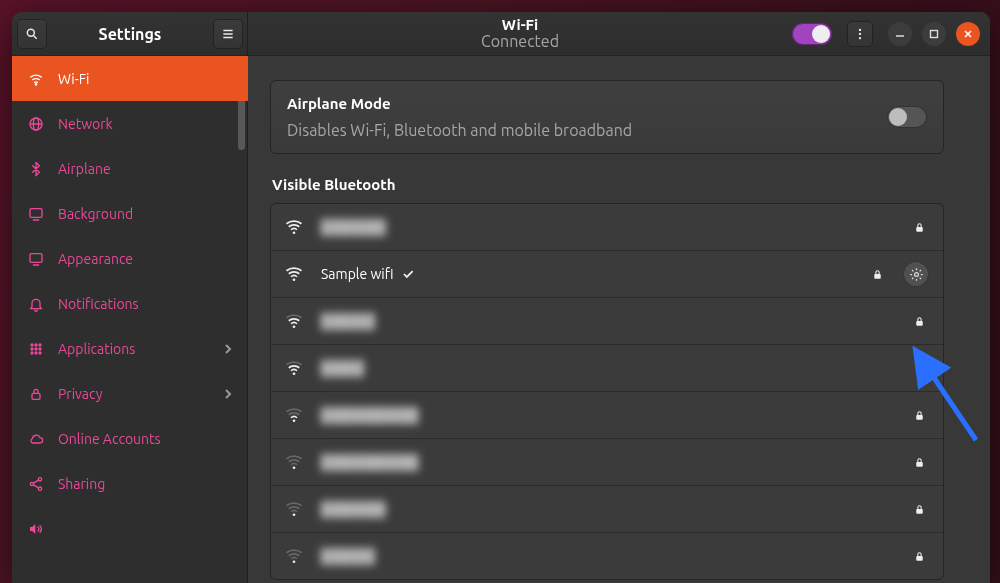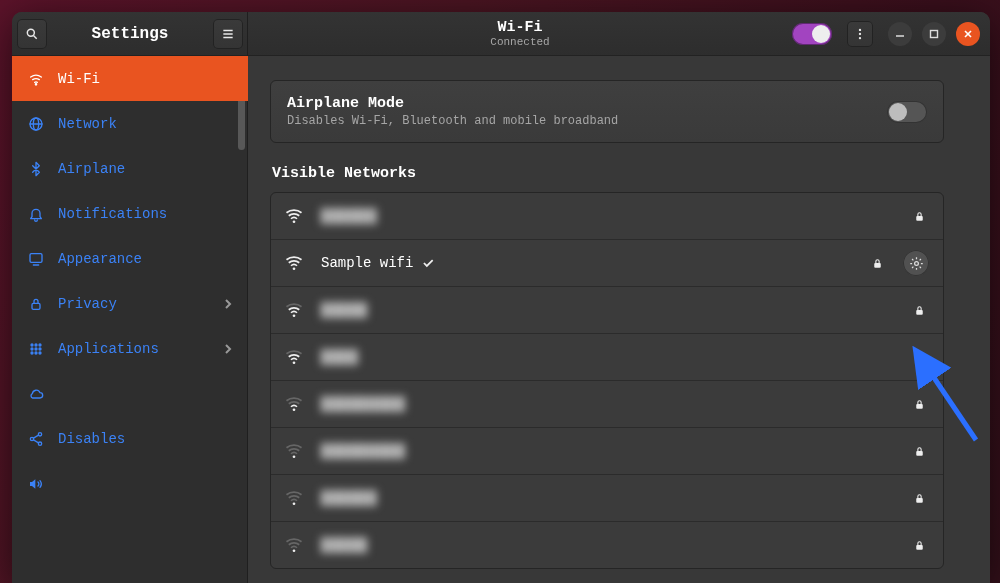--- a/index.html
+++ b/index.html
@@ -19,57 +19,57 @@
     --scroll:#585858;
   }
   html,body{margin:0;padding:0;height:100%;width:100%;background:#111;}
   body{font:14px "Ubuntu","Cantarell",system-ui,sans-serif;color:var(--fg);overflow:hidden;}
   .screen{position:relative;width:1000px;height:583px;background:
     linear-gradient(120deg,#5b132a 0%,#4b1522 35%,#3a0f1c 70%,#33101a 100%);
   }
   
   .window{position:absolute;left:12px;top:12px;right:10px;bottom:0;
     background:linear-gradient(#323232,#2f2f2f);border-radius:10px 10px 0 0;
-    box-shadow:0 8px 40px rgba(0,0,0,.6);overflow:hidden;display:flex;flex-direction:column;font-family:Liberation Mono, monospace;}
+    box-shadow:0 8px 40px rgba(0,0,0,.6);overflow:hidden;display:flex;flex-direction:column;}
   .titlebar{display:flex;align-items:stretch;height:44px;
     background:linear-gradient(#333333,#2d2d2d);box-shadow:inset 0 -1px 0 #222;}
   .tb-left{display:flex;align-items:center;width:236px;box-shadow:inset -1px 0 0 #1f1f1f;}
   .tb-right{flex:1;display:flex;align-items:center;position:relative;}
   .ic-btn{width:30px;height:30px;margin:0 5px;border-radius:5px;background:linear-gradient(#3a3a3a,#343434);
     box-shadow:inset 0 0 0 1px #222,0 1px 1px rgba(255,255,255,.04) inset;
     display:flex;align-items:center;justify-content:center;color:#e8e8e8;}
   .tb-title{flex:1;text-align:center;font-weight:600;font-size:16px;}
   .tb-mid{flex:1;display:flex;flex-direction:column;align-items:center;justify-content:center;line-height:1.1;}
-  .tb-mid .sub{font-size:11px;color:var(--fg-dim);}
+  .tb-mid .sub{font-size:16px;color:var(--fg-dim);}
 
   .tb-ctrls{display:flex;align-items:center;gap:10px;margin-right:10px;}
   .winbtn{width:24px;height:24px;border-radius:50%;background:#3c3c3c;display:flex;align-items:center;justify-content:center;}
   .winbtn.close{background:#e95420;}
   .winbtn svg{width:10px;height:10px;}
 
   .toggle{position:relative;width:40px;height:22px;border-radius:11px;background:var(--toggle);
     box-shadow:inset 0 0 0 1px rgba(0,0,0,.4);}
   .toggle .thumb{position:absolute;right:2px;top:2px;width:18px;height:18px;border-radius:50%;background:#eee;}
   .toggle.off{background:#555;}
   .toggle.off .thumb{right:auto;left:2px;background:#bdbdbd;}
 
   .body{flex:1;display:flex;min-height:0;}
   .sidebar{width:236px;background:var(--bg-side);position:relative;box-shadow:inset -1px 0 0 #1f1f1f;overflow:hidden;}
-  .nav-item{display:flex;align-items:center;height:45px;padding:0 16px;gap:14px;color:#3b82f6;position:relative;}
+  .nav-item{display:flex;align-items:center;height:45px;padding:0 16px;gap:14px;color:#ec4899;position:relative;}
   .nav-item.sel{background:var(--bg-side-sel);color:#fff;}
   .nav-item .lbl{flex:1;font-size:14px;}
   .nav-item .chev{color:#999;}
   .side-scroll{position:absolute;right:3px;top:4px;width:7px;height:90px;border-radius:4px;background:var(--scroll);}
 
   .content{flex:1;background:var(--bg-win-inner);padding:24px 46px 8px 22px;overflow:hidden;position:relative;}
   .card{background:linear-gradient(#3f3f3f,#3a3a3a);border:1px solid var(--border-card);border-radius:6px;
     padding:14px 16px;display:flex;align-items:center;gap:12px;}
   .card .txt{flex:1;}
   .card .h{font-weight:600;font-size:15px;}
-  .card .d{font-size:12px;color:var(--fg-dim);margin-top:2px;}
+  .card .d{font-size:16px;color:var(--fg-dim);margin-top:9px;}
 
   .vis-h{margin:22px 2px 10px;font-weight:700;font-size:15px;}
   .list{border:1px solid var(--border-card);border-radius:6px;overflow:hidden;background:#3b3b3b;}
   .row{display:flex;align-items:center;height:46px;padding:0 14px;gap:18px;border-top:1px solid var(--border-list);}
   .row:first-child{border-top:none;}
   .sig{width:18px;display:flex;justify-content:center;}
   .net-name{flex:1;display:flex;align-items:center;gap:8px;font-size:14px;}
   .blur{filter:blur(4px);color:#bdbdbd;letter-spacing:1px;}
   .lock{width:16px;color:#ddd;}
   .gear{width:26px;height:26px;border-radius:50%;background:#515151;display:flex;align-items:center;justify-content:center;
@@ -167,48 +167,43 @@
             <span>
               <svg width="16" height="16" viewBox="0 0 24 24" fill="none" stroke="currentColor" stroke-width="2" stroke-linecap="round" stroke-linejoin="round">
                 <path d="M7 7l10 10-5 5V2l5 5L7 17"></path>
               </svg>
             </span>
             <span class="lbl">Airplane</span>
           </div>
           <div class="nav-item">
             <span>
               <svg width="16" height="16" viewBox="0 0 24 24" fill="none" stroke="currentColor" stroke-width="2" stroke-linecap="round" stroke-linejoin="round">
+                <rect x="3" y="4" width="18" height="13" rx="2"></rect>
+                <line x1="8" y1="21" x2="16" y2="21"></line>
+              </svg>
+            </span>
+            <span class="lbl">Background</span>
+          </div>
+          <div class="nav-item">
+            <span>
+              <svg width="16" height="16" viewBox="0 0 24 24" fill="none" stroke="currentColor" stroke-width="2" stroke-linecap="round" stroke-linejoin="round">
+                <rect x="3" y="4" width="18" height="13" rx="2"></rect>
+                <line x1="8" y1="21" x2="16" y2="21"></line>
+              </svg>
+            </span>
+            <span class="lbl">Appearance</span>
+          </div>
+          <div class="nav-item">
+            <span>
+              <svg width="16" height="16" viewBox="0 0 24 24" fill="none" stroke="currentColor" stroke-width="2" stroke-linecap="round" stroke-linejoin="round">
                 <path d="M18 16V11a6 6 0 10-12 0v5l-2 3h16z"></path>
                 <path d="M10 21a2 2 0 004 0"></path>
               </svg>
             </span>
             <span class="lbl">Notifications</span>
-          </div>
-          <div class="nav-item">
-            <span>
-              <svg width="16" height="16" viewBox="0 0 24 24" fill="none" stroke="currentColor" stroke-width="2" stroke-linecap="round" stroke-linejoin="round">
-                <rect x="3" y="4" width="18" height="13" rx="2"></rect>
-                <line x1="8" y1="21" x2="16" y2="21"></line>
-              </svg>
-            </span>
-            <span class="lbl">Appearance</span>
-          </div>
-          <div class="nav-item">
-            <span>
-              <svg width="16" height="16" viewBox="0 0 24 24" fill="none" stroke="currentColor" stroke-width="2" stroke-linecap="round" stroke-linejoin="round">
-                <rect x="6" y="11" width="12" height="9" rx="2"></rect>
-                <path d="M9 11V8a3 3 0 016 0v3"></path>
-              </svg>
-            </span>
-            <span class="lbl">Privacy</span>
-            <span class="chev">
-              <svg width="8" height="12" viewBox="0 0 8 12" fill="none" stroke="currentColor" stroke-width="2">
-                <path d="M2 2l4 4-4 4"></path>
-              </svg>
-            </span>
           </div>
           <div class="nav-item">
             <span>
               <svg width="16" height="16" viewBox="0 0 24 24" fill="none" stroke="currentColor" stroke-width="2" stroke-linecap="round" stroke-linejoin="round">
                 <circle cx="6" cy="6" r="1.5" fill="currentColor"></circle>
                 <circle cx="12" cy="6" r="1.5" fill="currentColor"></circle>
                 <circle cx="18" cy="6" r="1.5" fill="currentColor"></circle>
                 <circle cx="6" cy="12" r="1.5" fill="currentColor"></circle>
                 <circle cx="12" cy="12" r="1.5" fill="currentColor"></circle>
                 <circle cx="18" cy="12" r="1.5" fill="currentColor"></circle>
@@ -220,35 +215,50 @@
             <span class="lbl">Applications</span>
             <span class="chev">
               <svg width="8" height="12" viewBox="0 0 8 12" fill="none" stroke="currentColor" stroke-width="2">
                 <path d="M2 2l4 4-4 4"></path>
               </svg>
             </span>
           </div>
           <div class="nav-item">
             <span>
               <svg width="16" height="16" viewBox="0 0 24 24" fill="none" stroke="currentColor" stroke-width="2" stroke-linecap="round" stroke-linejoin="round">
+                <rect x="6" y="11" width="12" height="9" rx="2"></rect>
+                <path d="M9 11V8a3 3 0 016 0v3"></path>
+              </svg>
+            </span>
+            <span class="lbl">Privacy</span>
+            <span class="chev">
+              <svg width="8" height="12" viewBox="0 0 8 12" fill="none" stroke="currentColor" stroke-width="2">
+                <path d="M2 2l4 4-4 4"></path>
+              </svg>
+            </span>
+          </div>
+          <div class="nav-item">
+            <span>
+              <svg width="16" height="16" viewBox="0 0 24 24" fill="none" stroke="currentColor" stroke-width="2" stroke-linecap="round" stroke-linejoin="round">
                 <path d="M18 18a4 4 0 000-8 6 6 0 00-11.5 1.5A3.5 3.5 0 007 18z"></path>
               </svg>
             </span>
+            <span class="lbl">Online Accounts</span>
           </div>
           <div class="nav-item">
             <span>
               <svg width="16" height="16" viewBox="0 0 24 24" fill="none" stroke="currentColor" stroke-width="2" stroke-linecap="round" stroke-linejoin="round">
                 <circle cx="18" cy="5" r="2.5"></circle>
                 <circle cx="6" cy="12" r="2.5"></circle>
                 <circle cx="18" cy="19" r="2.5"></circle>
                 <line x1="8.2" y1="10.7" x2="15.8" y2="6.3"></line>
                 <line x1="8.2" y1="13.3" x2="15.8" y2="17.7"></line>
               </svg>
             </span>
-            <span class="lbl">Disables</span>
+            <span class="lbl">Sharing</span>
           </div>
           <div class="nav-item">
             <span>
               <svg width="16" height="16" viewBox="0 0 24 24" fill="none" stroke="currentColor" stroke-width="2" stroke-linecap="round" stroke-linejoin="round">
                 <path d="M11 5 6 9H3v6h3l5 4z" fill="currentColor" stroke="none"></path>
                 <path d="M15 9a4 4 0 010 6"></path>
                 <path d="M18 7a8 8 0 010 10"></path>
               </svg>
             </span>
           </div>
@@ -259,21 +269,21 @@
         <div class="card">
           <div class="txt">
             <div class="h">Airplane Mode</div>
             <div class="d">Disables Wi-Fi, Bluetooth and mobile broadband</div>
           </div>
           <div class="toggle off">
               <div class="thumb"></div>
             </div>
         </div>
 
-        <div class="vis-h">Visible Networks</div>
+        <div class="vis-h">Visible Bluetooth</div>
 
         <div class="list" id="netlist">
             <div class="row">
               <span class="sig">
                 <svg width="18" height="15" viewBox="0 0 24 20">
                   <circle cx="12" cy="17" r="1.8" fill="#eee"></circle>
                   <path d="M8 13a6 6 0 018 0" stroke="#eee" stroke-width="2.2" fill="none"></path>
                   <path d="M5 9a11 11 0 0114 0" stroke="#eee" stroke-width="2.2" fill="none"></path>
                   <path d="M2 5a16 16 0 0120 0" stroke="#eee" stroke-width="2.2" fill="none"></path>
                 </svg>

